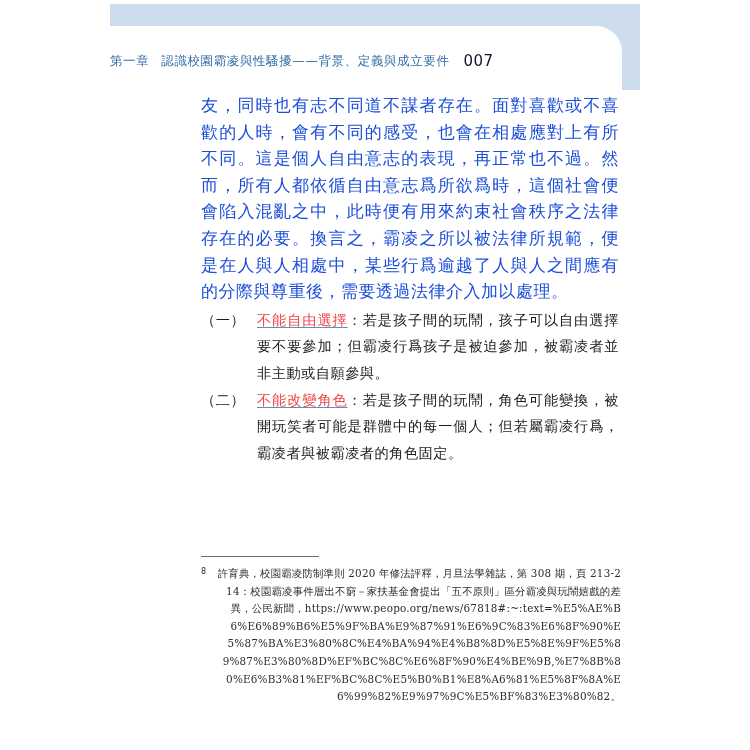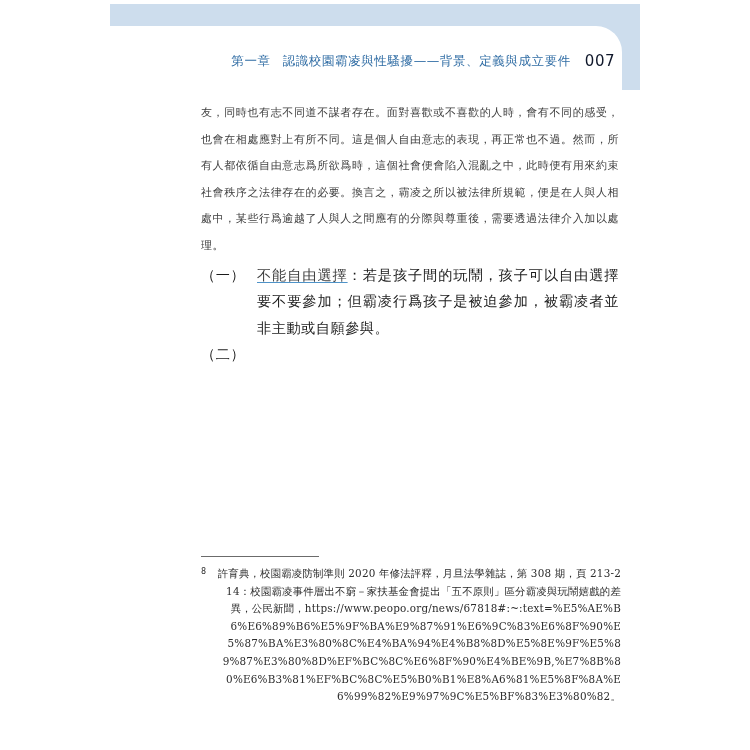--- a/index.html
+++ b/index.html
@@ -42,21 +42,20 @@
   }
 
   .running-head {
     position: absolute;
     left: 110px;
     top: 46px;
     width: 505px;
     height: 30px;
     display: flex;
     align-items: center;
-    justify-content: flex-end;
     gap: 0px;
     white-space: nowrap;
   }
   .rh-chapter {
     color: #2f6ca4;
     font-size: 12.5px;
     letter-spacing: 0.6px;
     font-family: "DejaVu Serif", "Liberation Serif", serif;
   }
   .rh-gap { display: inline-block; width: 12px; }
@@ -75,27 +74,27 @@
 
   
   .text-column {
     position: absolute;
     left: 201px;
     top: 92px;
     width: 418px;
   }
 
   p.body-para {
-    margin: 8px 0 0 0;
-    font-size: 11px;
+    margin: 0 0 0 0;
+    font-size: 17px;
     line-height: 26.6px;
     text-align: justify;
     text-justify: inter-character;
     letter-spacing: 0.5px;
-    color: #404040;
+    color: #1d4ed8;
   }
   p.body-para.indent { text-indent: 2em; }
 
   
   .num-list {
     margin-top: 2px;
   }
   .num-item {
     display: flex;
     align-items: flex-start;
@@ -109,21 +108,21 @@
     width: 56px;
     text-align: left;
     white-space: nowrap;
   }
   .num-body {
     flex: 1 1 auto;
     text-align: justify;
     text-justify: inter-character;
   }
   .kw {
-    color: #404040;
+    color: #ef4444;
     text-decoration: underline;
     text-decoration-color: #4f93c8;
     text-underline-offset: 2px;
   }
 
   
   .footnote-block {
     position: absolute;
     left: 201px;
     top: 556px;
@@ -179,20 +178,21 @@
 
     <div class="num-list">
 
       <div class="num-item">
         <span class="num-label">（一）</span>
         <span class="num-body"><span class="kw">不能自由選擇</span><span>：若是孩子間的玩鬧，孩子可以自由選擇要不要參加；但霸凌行爲孩子是被迫參加，被霸凌者並非主動或自願參與。</span></span>
       </div>
 
       <div class="num-item">
         <span class="num-label">（二）</span>
+        <span class="num-body"><span class="kw">不能改變角色</span><span>：若是孩子間的玩鬧，角色可能變換，被開玩笑者可能是群體中的每一個人；但若屬霸凌行爲，霸凌者與被霸凌者的角色固定。</span></span>
       </div>
 
     </div>
   </div>
 
   <div class="footnote-block">
     <div class="footnote-rule"></div>
     <div class="footnote-row">
       <sup class="fn-marker">8</sup>
       <div class="fn-text">許育典，校園霸凌防制準則 2020 年修法評釋，月旦法學雜誌，第 308 期，頁 213-214：校園霸凌事件層出不窮－家扶基金會提出「五不原則」區分霸凌與玩鬧嬉戲的差異，公民新聞，https://www.peopo.org/news/67818#:~:text=%E5%AE%B6%E6%89%B6%E5%9F%BA%E9%87%91%E6%9C%83%E6%8F%90%E5%87%BA%E3%80%8C%E4%BA%94%E4%B8%8D%E5%8E%9F%E5%89%87%E3%80%8D%EF%BC%8C%E6%8F%90%E4%BE%9B,%E7%8B%80%E6%B3%81%EF%BC%8C%E5%B0%B1%E8%A6%81%E5%8F%8A%E6%99%82%E9%97%9C%E5%BF%83%E3%80%82。</div>

